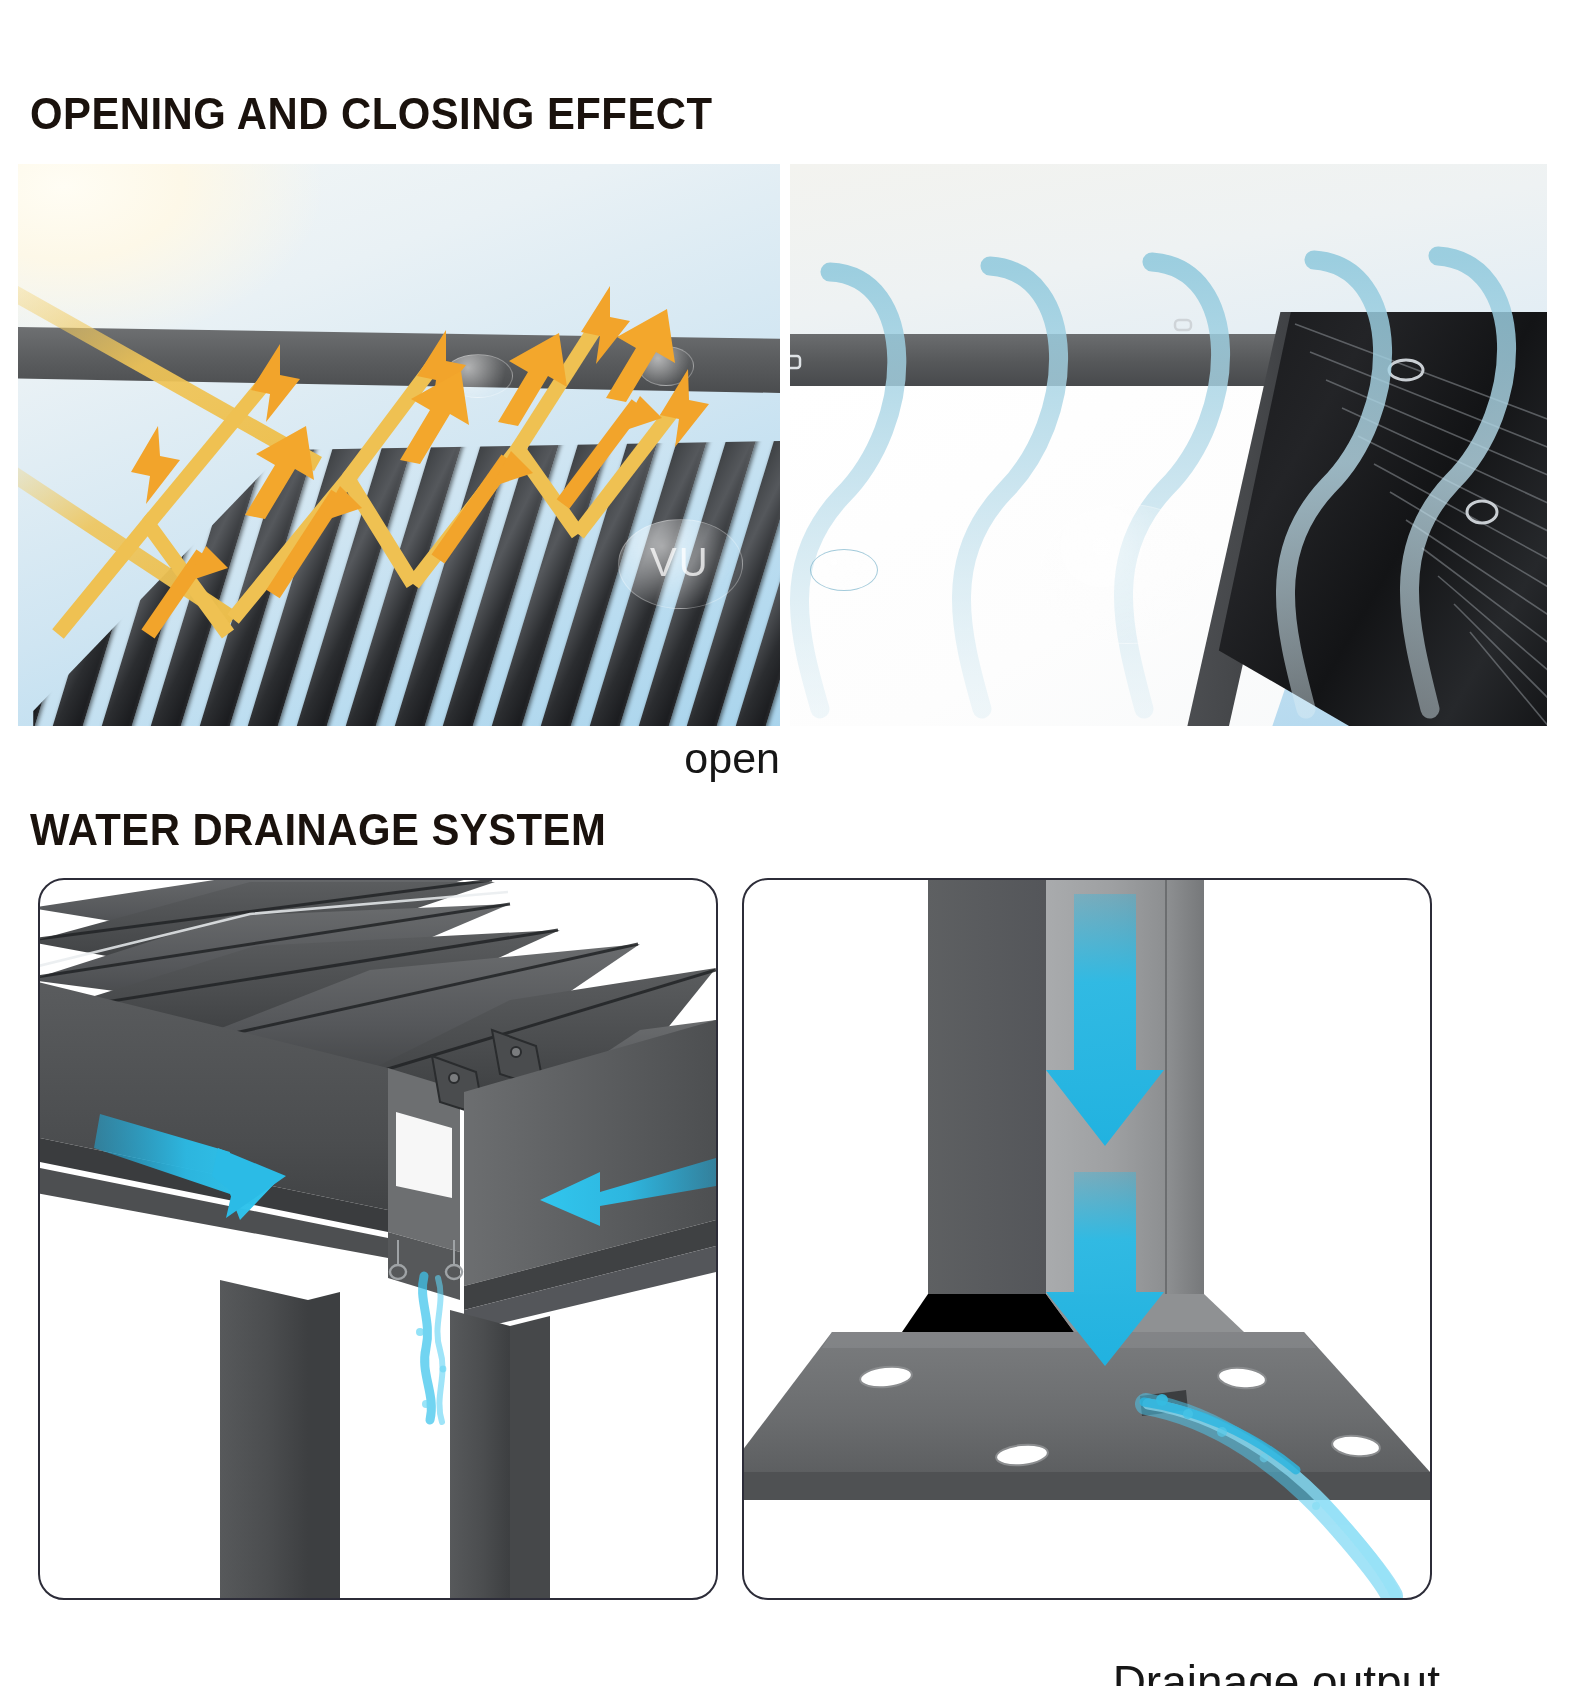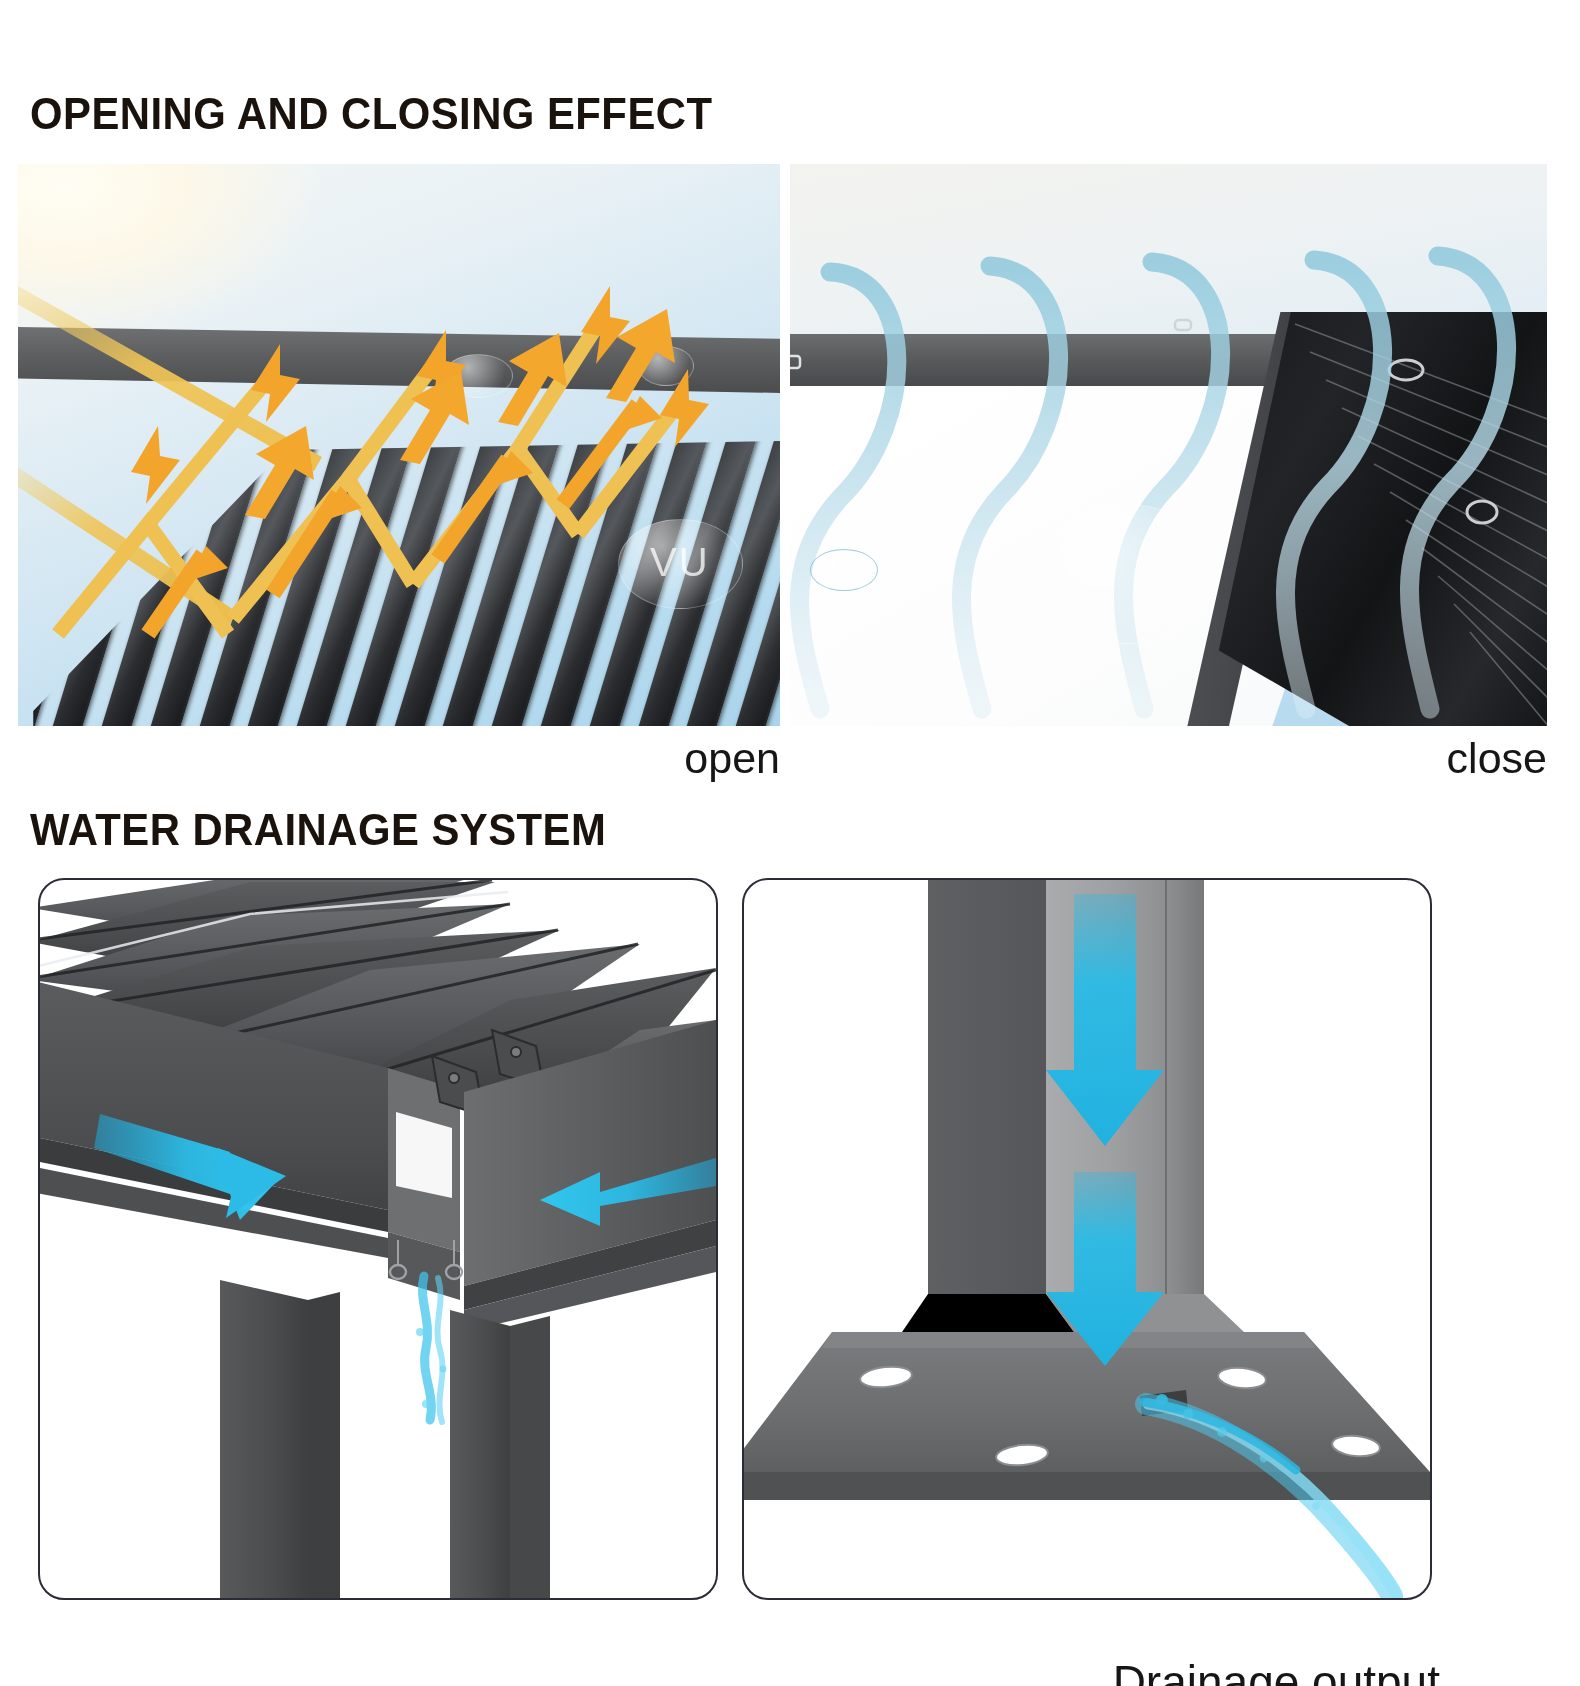--- a/index.html
+++ b/index.html
@@ -275,21 +275,20 @@
         <path d="M 524 96 C 614 102, 612 248, 538 322 C 476 388, 494 462, 516 545"></path>
         <path d="M 648 92 C 738 98, 736 244, 662 318 C 600 384, 618 458, 640 545"></path>
       </g>
     </svg>
 
     <div class="bubble" style="left:20px; top:385px; width:68px; height:42px; border-color:rgba(90,160,190,.55);"></div>
     <div class="bubble" style="left:250px; top:340px; width:175px; height:140px; border-color:rgba(255,255,255,.25);"></div>
   </div>
 
   <div class="caption" id="caption-open">open</div>
-  <div class="caption" id="caption-close">close</div>
 
   <div class="section-heading" id="heading-drainage">WATER DRAINAGE SYSTEM</div>
 
   <div class="panel" id="panel-rainwater">
     <svg width="100%" height="100%" viewBox="0 0 676 718" preserveAspectRatio="none">
       <defs>
         <linearGradient id="topSlatA" x1="0" y1="0" x2="0" y2="1">
           <stop offset="0%" stop-color="#5b5d5f"></stop>
             <stop offset="55%" stop-color="#4a4c4e"></stop>
           <stop offset="100%" stop-color="#3b3d3f"></stop>

